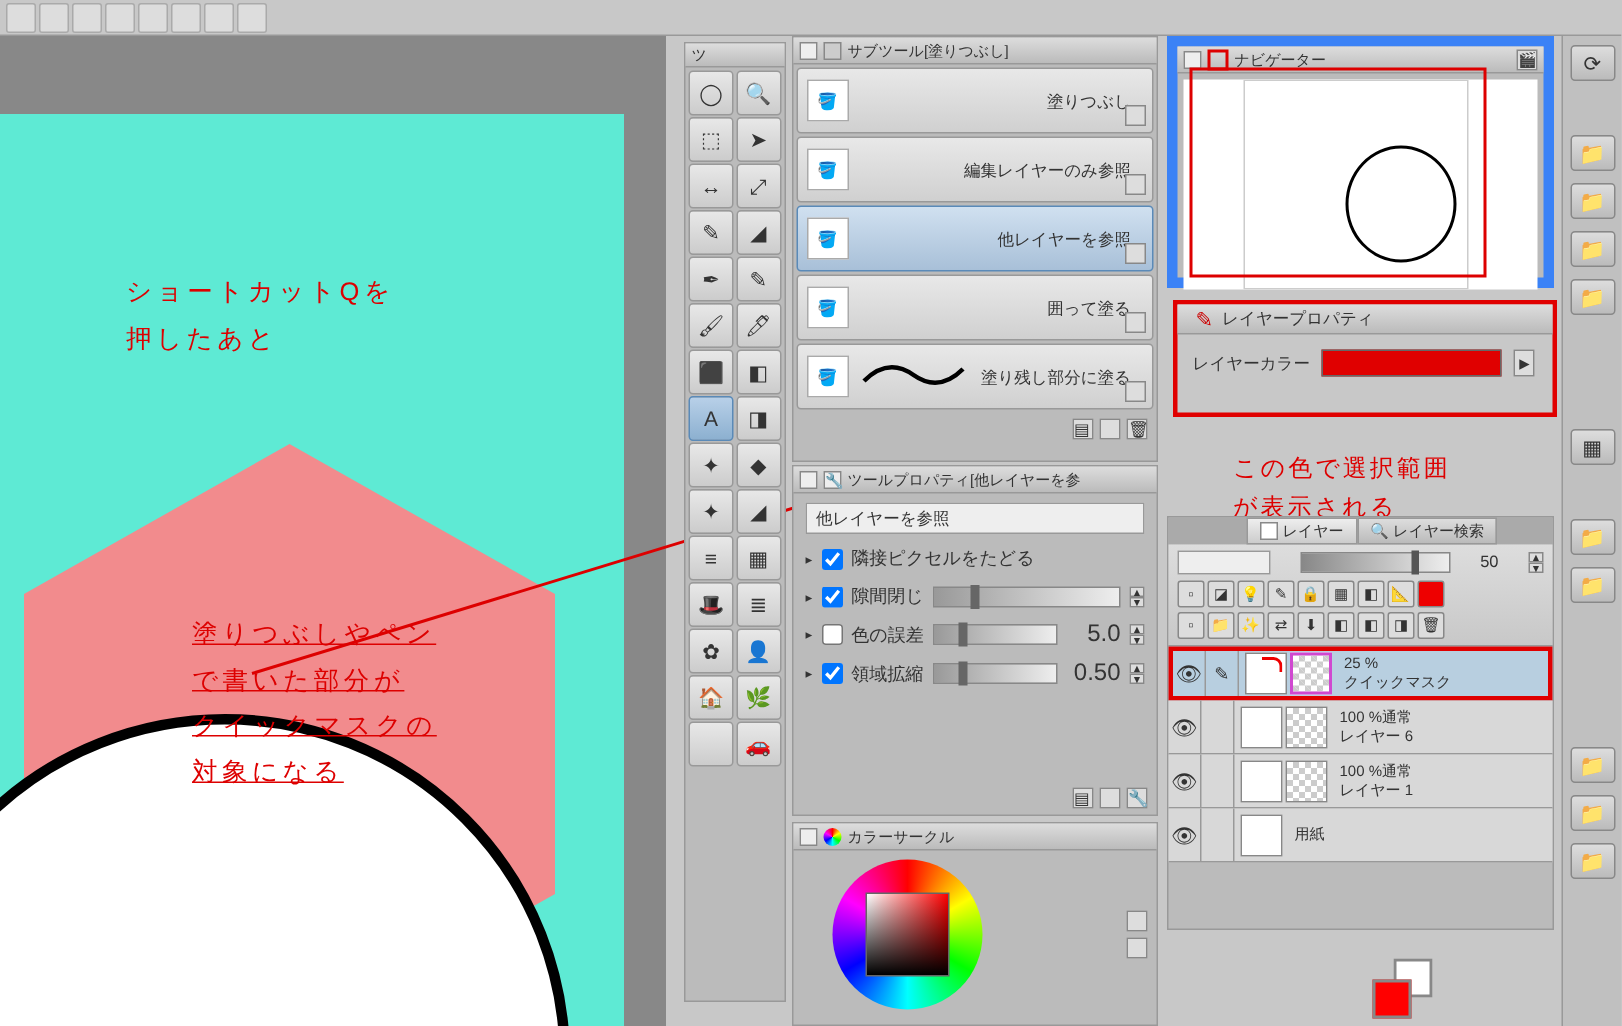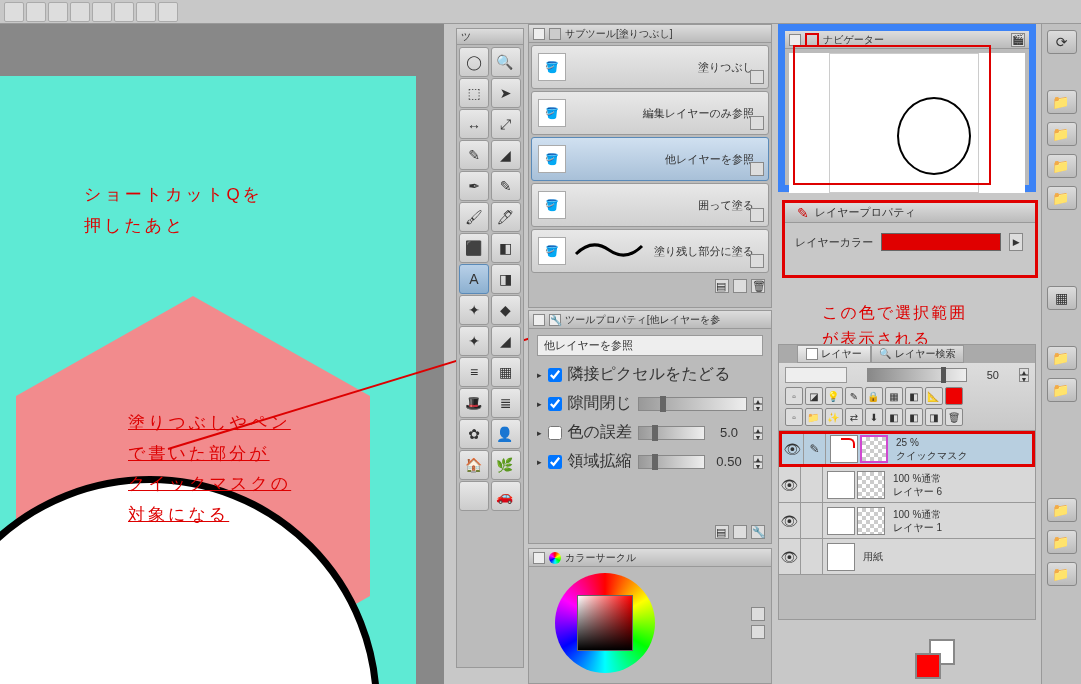--- a/index.html
+++ b/index.html
@@ -32,24 +32,24 @@
 .subtool-label { flex: 1; font-size: 11px; text-align: right; padding-right: 8px; }
 .wave-line { width: 70px; height: 20px; }
 .subtool-menu-btn { position: absolute; right: 4px; bottom: 4px; width: 14px; height: 14px; background: #ddd; border: 1px solid #888; }
 .subtool-bottom { height:18px; display:flex; justify-content:flex-end; align-items:center; gap:4px; padding:0 6px; }
 .mini-icon { width:14px; height:14px; background:#ddd; border:1px solid #888; }
 
 .toolprop-panel { position: absolute; left: 528px; top: 310px; width: 244px; height: 234px; background: #bbb; border: 1px solid #999; }
 .toolprop-body { padding: 6px 8px; }
 .prop-row { display: flex; align-items: center; margin-bottom: 8px; gap: 6px; }
 .prop-row input[type=checkbox] { width: 14px; height: 14px; }
-.prop-label { font-size: 16px; flex-shrink: 0; font-family: Liberation Mono, monospace; }
+.prop-label { font-size: 12px; flex-shrink: 0; font-family: Liberation Mono, monospace; }
 .prop-slider { flex: 1; height: 14px; background: linear-gradient(to right,#999,#eee); border: 1px solid #888; position: relative; }
 .prop-slider .knob { position: absolute; top: -2px; width: 6px; height: 16px; background: #666; }
-.prop-value { width: 36px; text-align: center; font-size: 13px; }
+.prop-value { width: 36px; text-align: right; font-size: 16px; }
 .prop-arrows { width: 10px; display: flex; flex-direction: column; }
 .prop-arrows div { height: 7px; font-size: 7px; text-align: center; line-height: 7px; background: #ddd; border: 1px solid #888; }
 .refer-select { background:#eee; border:1px solid #999; padding:2px 6px; font-size:11px; margin-bottom:8px; display:inline-block; width:100%; }
 .bottom-icons { position:absolute; bottom:4px; right:6px; display:flex; gap:4px; }
 
 .colorcircle-panel { position: absolute; left: 528px; top: 548px; width: 244px; height: 136px; background: #bbb; border: 1px solid #999; }
 .cc-body { display:flex; align-items:center; justify-content:center; padding:6px; }
 .color-wheel { width: 100px; height: 100px; border-radius: 50%; background: conic-gradient(red,yellow,lime,cyan,blue,magenta,red); position: relative; display:flex; align-items:center; justify-content:center; }
 .color-sq { width: 56px; height: 56px; background: linear-gradient(to bottom, transparent, black), linear-gradient(to right, white, red); border: 1px solid #666; }
 .cc-right { width: 14px; display: flex; flex-direction: column; gap: 4px; margin-left: auto; padding-right:4px; }
@@ -63,21 +63,21 @@
 
 .layerprop-panel { position: absolute; left: 782px; top: 200px; width: 256px; height: 78px; background: #c8c8c8; border: 3px solid #e00000; }
 .lp-title { height: 20px; background: linear-gradient(#ddd,#bbb); display:flex; align-items:center; padding:0 6px; font-size:11px; gap:6px; border-bottom:1px solid #999; }
 .lp-title .pencil { color:#c00; font-size:14px; }
 .lp-body { padding: 10px; display: flex; align-items: center; gap: 8px; }
 .lp-color-swatch { width: 120px; height: 18px; background: #e00000; border: 1px solid #666; }
 .lp-arrow { width: 14px; height: 18px; background: #ddd; border: 1px solid #888; display:flex; align-items:center; justify-content:center; font-size:9px; }
 .annotation-lp { position: absolute; left: 822px; top: 300px; font-size: 16px; color: #d00; letter-spacing: 2px; line-height: 1.6; }
 
 .layer-panel { position: absolute; left: 778px; top: 344px; width: 258px; height: 276px; background: #bbb; border: 1px solid #999; }
-.layer-tabs { height: 18px; display: flex; background: #aaa; }
+.layer-tabs { height: 18px; display: flex; background: #aaa; padding-left: 34px; }
 .layer-tab { padding: 2px 8px; font-size: 10px; background: linear-gradient(#ddd,#bbb); border: 1px solid #999; display:flex; align-items:center; gap:3px; }
 .layer-tab.active { background: linear-gradient(#eee,#ccc); }
 .layer-tab-icon { width:12px; height:12px; display:inline-block; }
 .layer-controls { padding: 4px 6px; background: linear-gradient(#ddd,#c8c8c8); border-bottom: 1px solid #999; }
 .lc-row1 { display:flex; align-items:center; gap:20px; margin-bottom:4px; }
 .blend-select { background:#eee; border:1px solid #999; padding:1px 4px; font-size:10px; width:62px; height:16px; }
 .opacity-slider { flex:1; height:14px; background:linear-gradient(to right,#888,#eee); border:1px solid #888; position:relative; }
 .opacity-slider .knob { position:absolute; right:20px; top:-2px; width:5px; height:16px; background:#555; }
 .lc-row2 { display:flex; gap:2px; flex-wrap:wrap; }
 .lc-btn { width:18px; height:18px; background:#ddd; border:1px solid #888; border-radius:2px; display:flex; align-items:center; justify-content:center; font-size:10px; }

